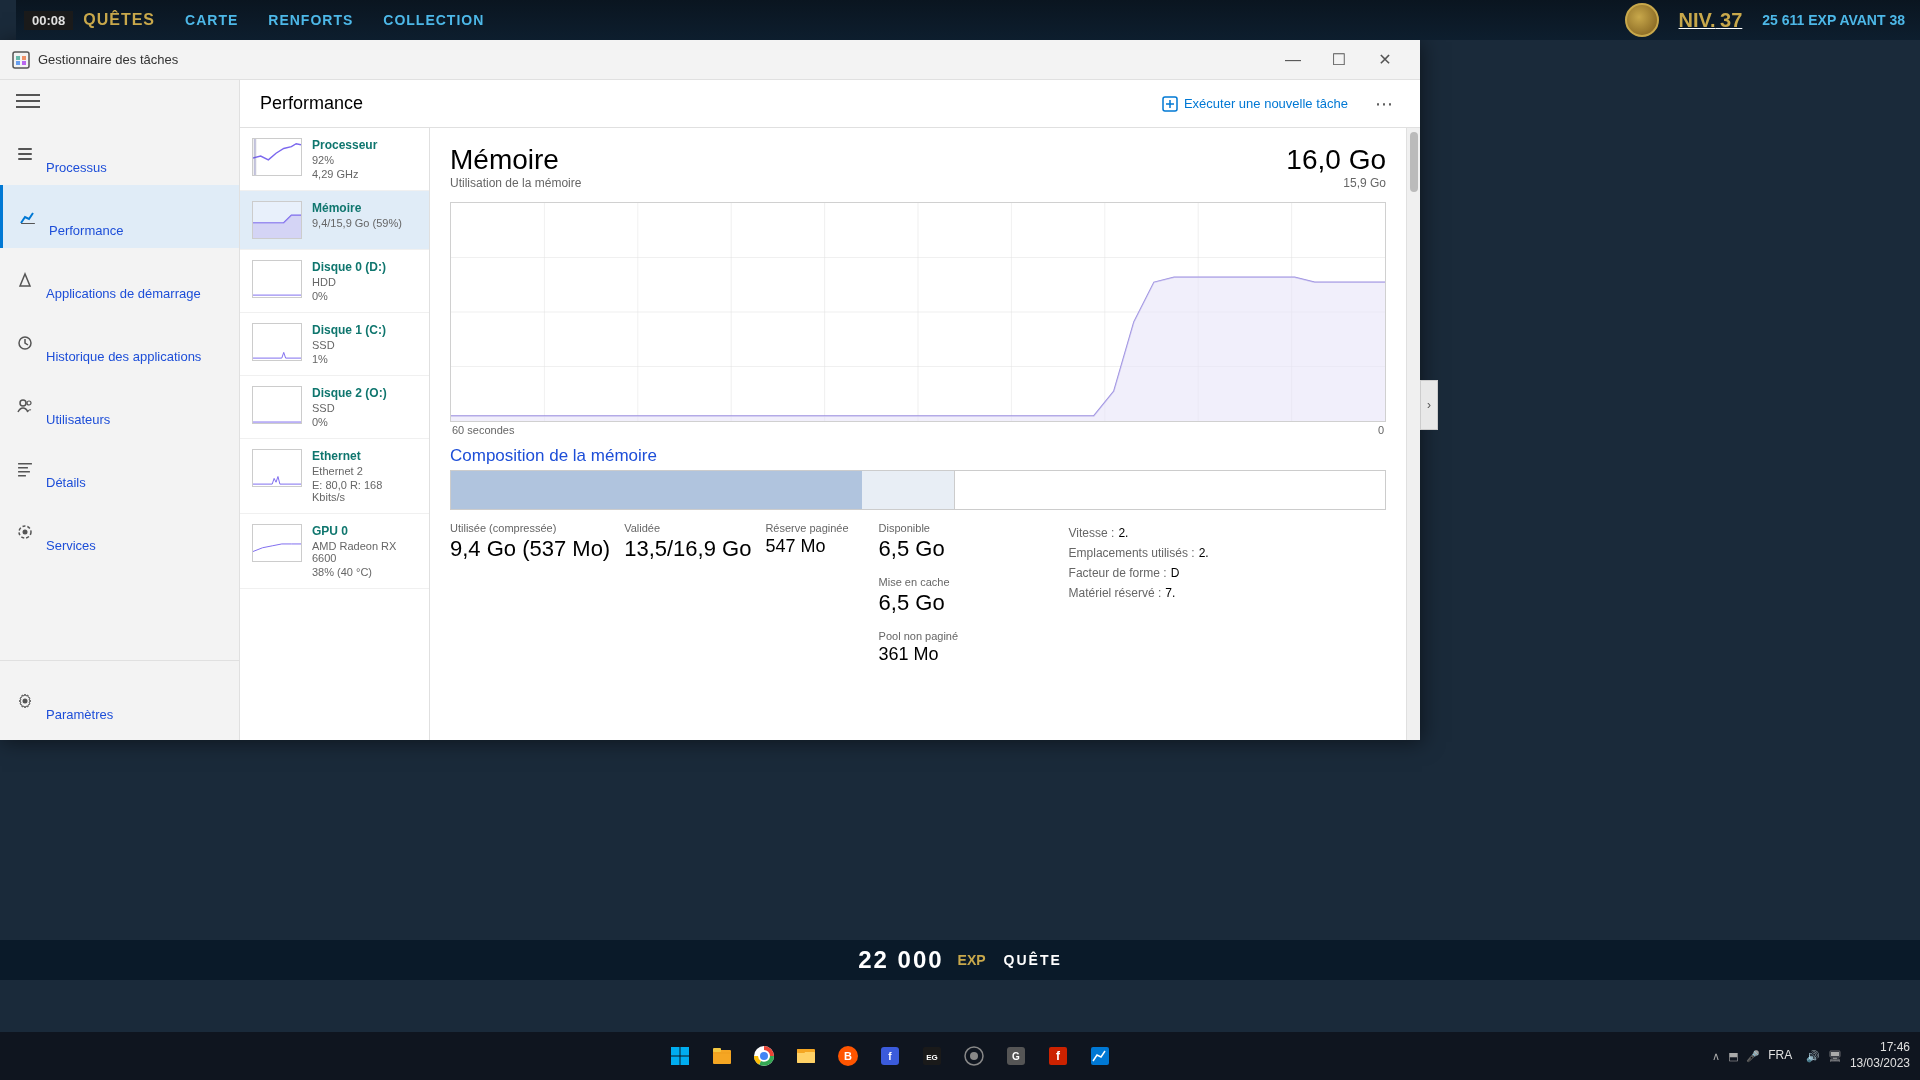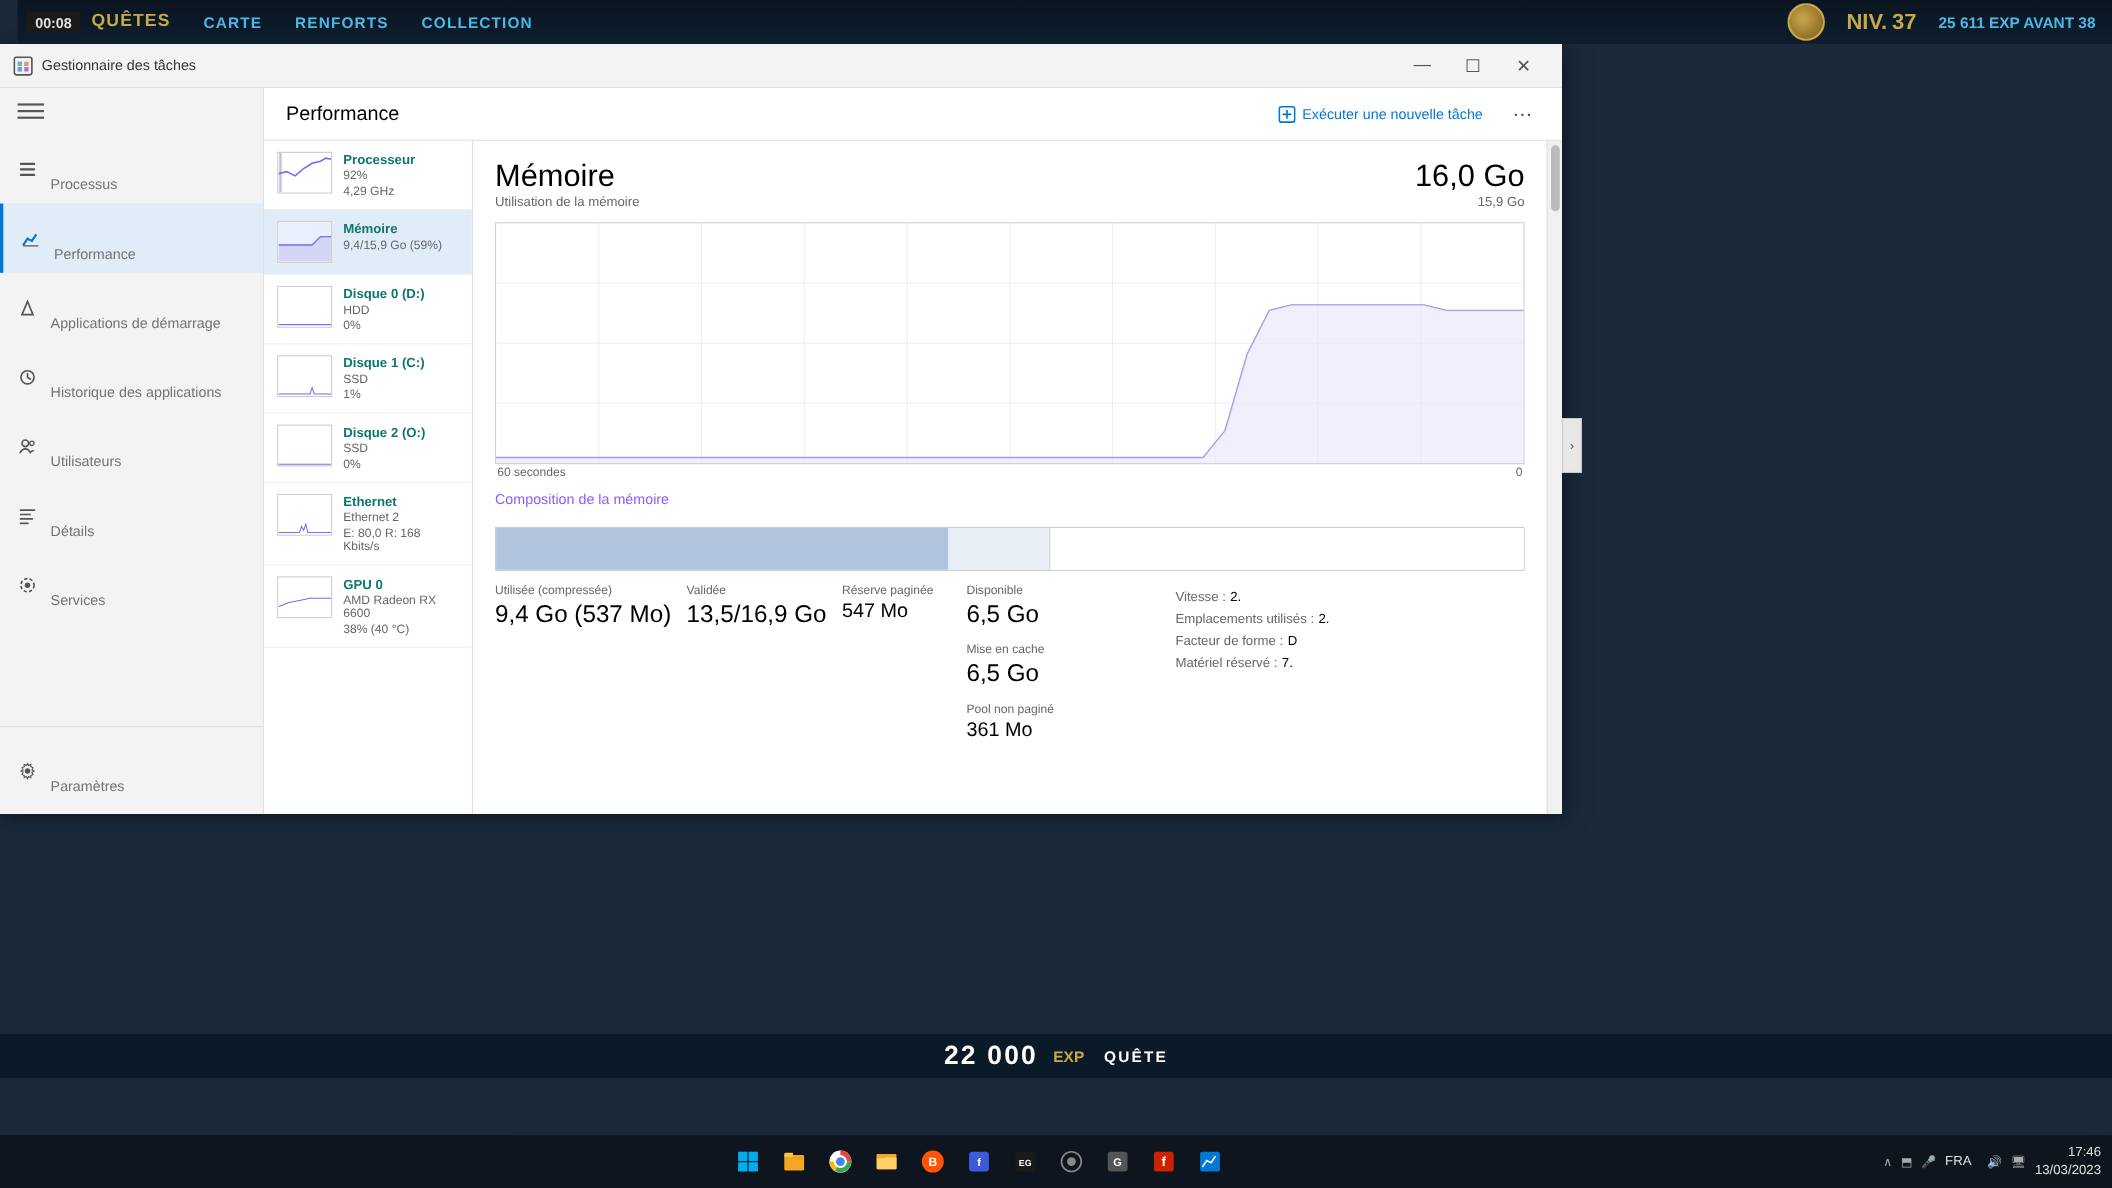--- a/index.html
+++ b/index.html
@@ -53,20 +53,21 @@
     .game-avatar {
       width: 34px; height: 34px;
       border-radius: 50%;
       background: radial-gradient(circle at 40% 40%, #c8a84b, #7a5a1a);
       border: 2px solid #c8a84b;
     }
     .game-level {
       color: #fff;
       font-size: 16px;
       font-weight: bold;
+      text-decoration: underline;
     }
     .game-level span { color: #c8a84b; font-size: 20px; }
     .game-exp {
       color: #4db8e8;
       font-size: 14px;
       font-weight: bold;
     }
 
     
     .tm-window {
@@ -157,21 +158,21 @@
     }
     .tm-nav-item.active { background: #e0ecf7; border-left: 3px solid #0078d4; }
     .tm-nav-icon {
       width: 18px; height: 18px;
       display: flex; align-items: center; justify-content: center;
       color: #555;
       flex-shrink: 0;
     }
     .tm-nav-label {
       font-size: 13px;
-      color: #737373;
+      color: #1d4ed8;
       margin-top: 28px;
     }
     .tm-sidebar-footer {
       padding: 10px 16px;
       border-top: 1px solid #e0e0e0;
     }
 
     
     .tm-main {
       flex: 1;
@@ -285,21 +286,21 @@
     .perf-chart-bottom {
       display: flex;
       justify-content: space-between;
       font-size: 11px;
       color: #666;
       margin-bottom: 10px;
       padding: 0 2px;
     }
 
     
-    .mem-comp-label { font-size: 13px; color: #8b5cf6; margin-bottom: 18px; }
+    .mem-comp-label { font-size: 17px; color: #1d4ed8; margin-bottom: 4px; }
     .mem-comp-bar {
       height: 40px;
       border: 1px solid #ccc;
       display: flex;
       margin-bottom: 12px;
       flex-shrink: 0;
     }
     .mem-bar-used {
       background: #b0c4de;
       height: 100%;

